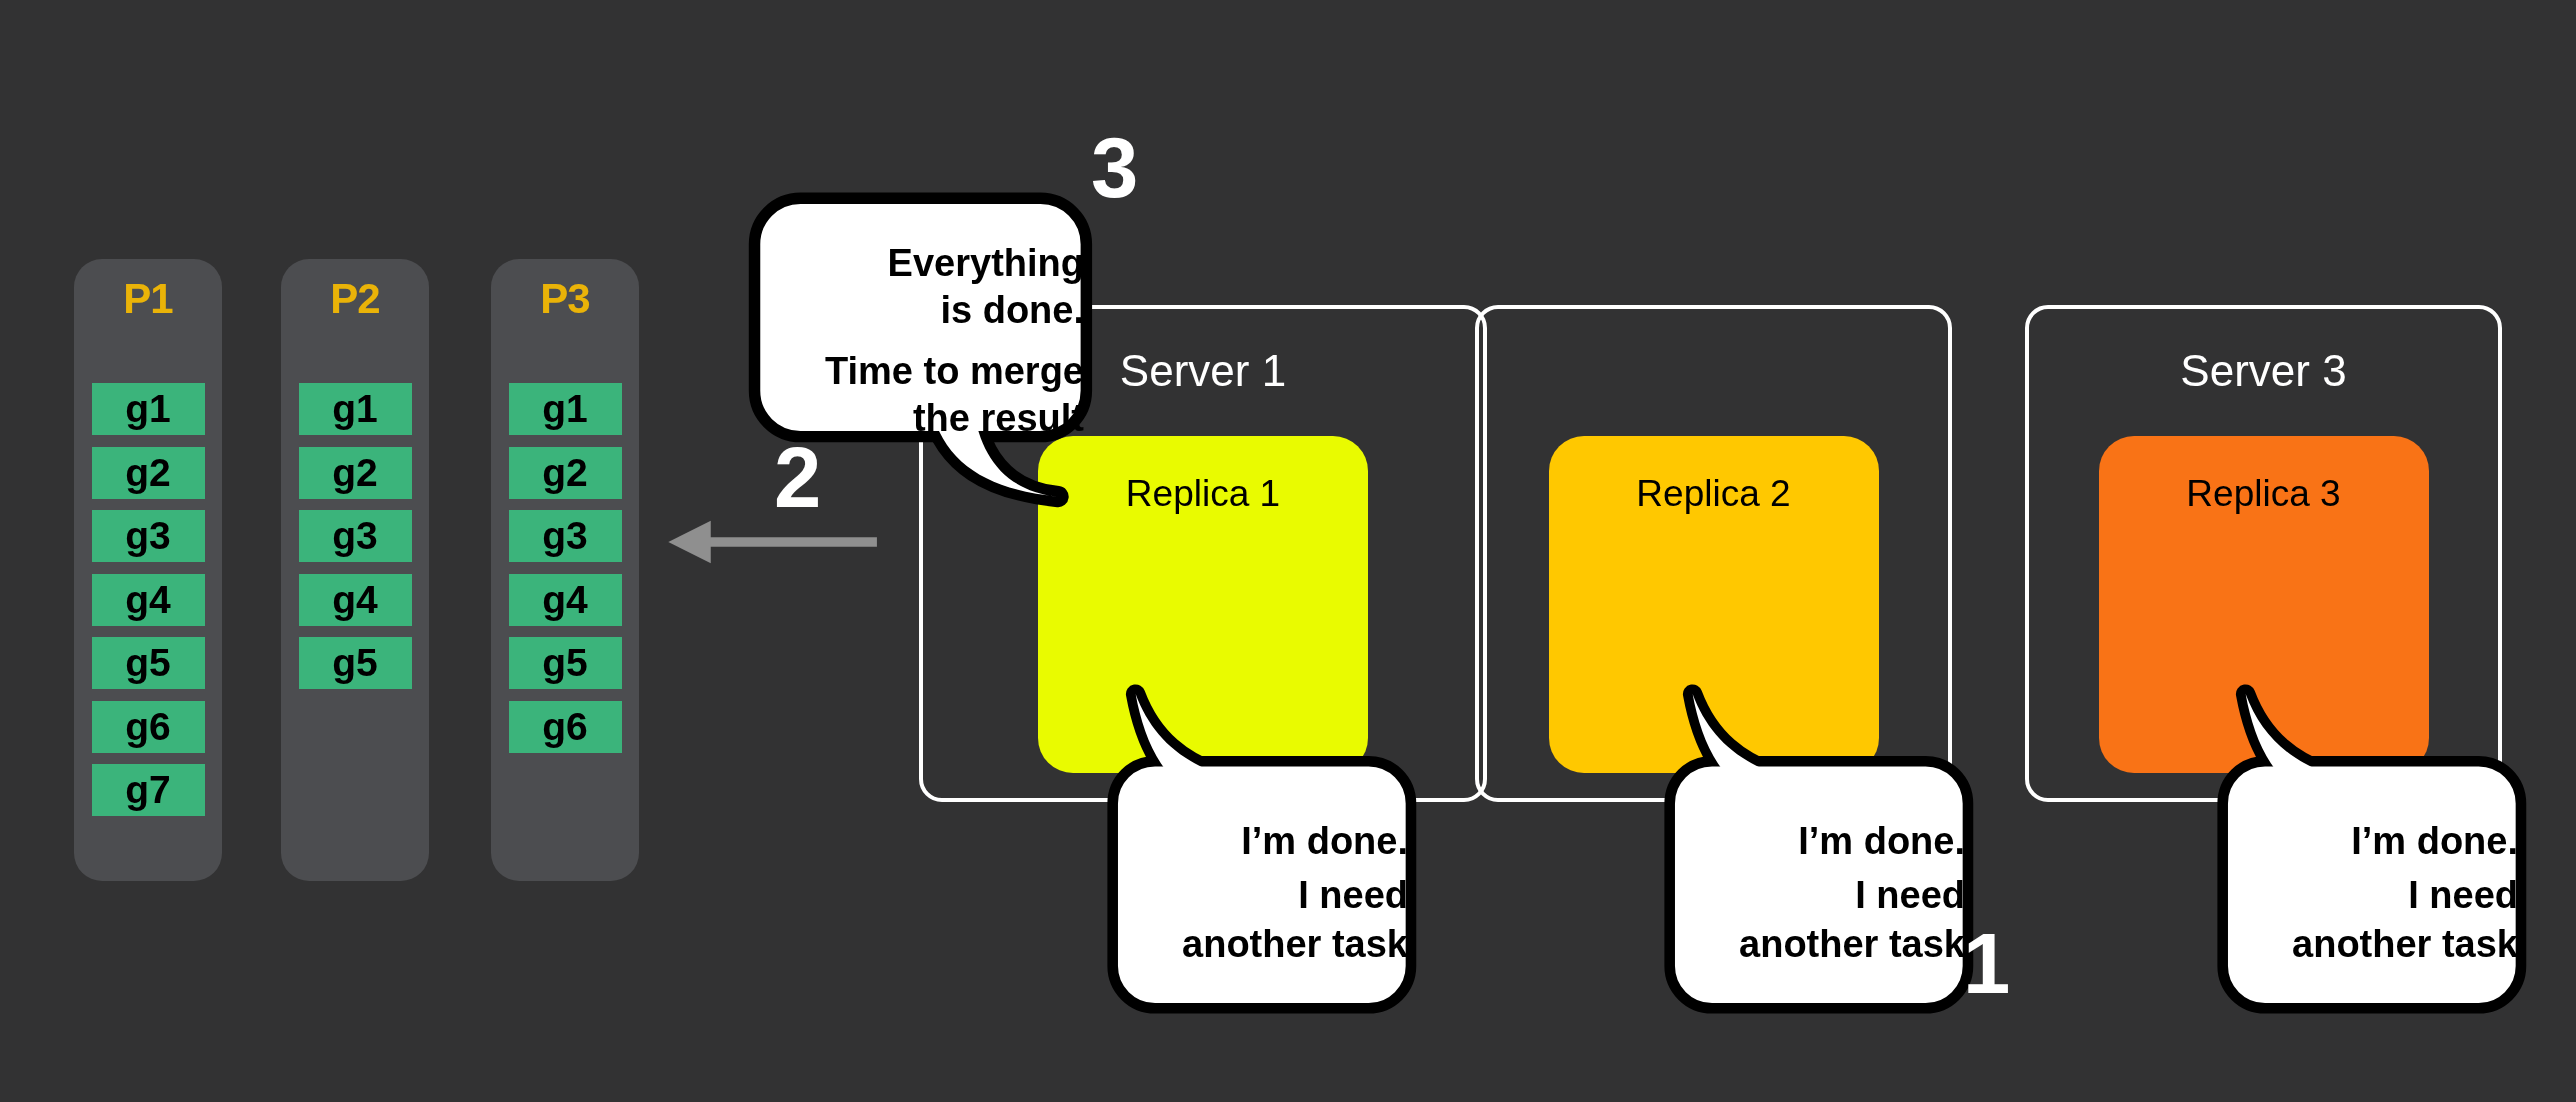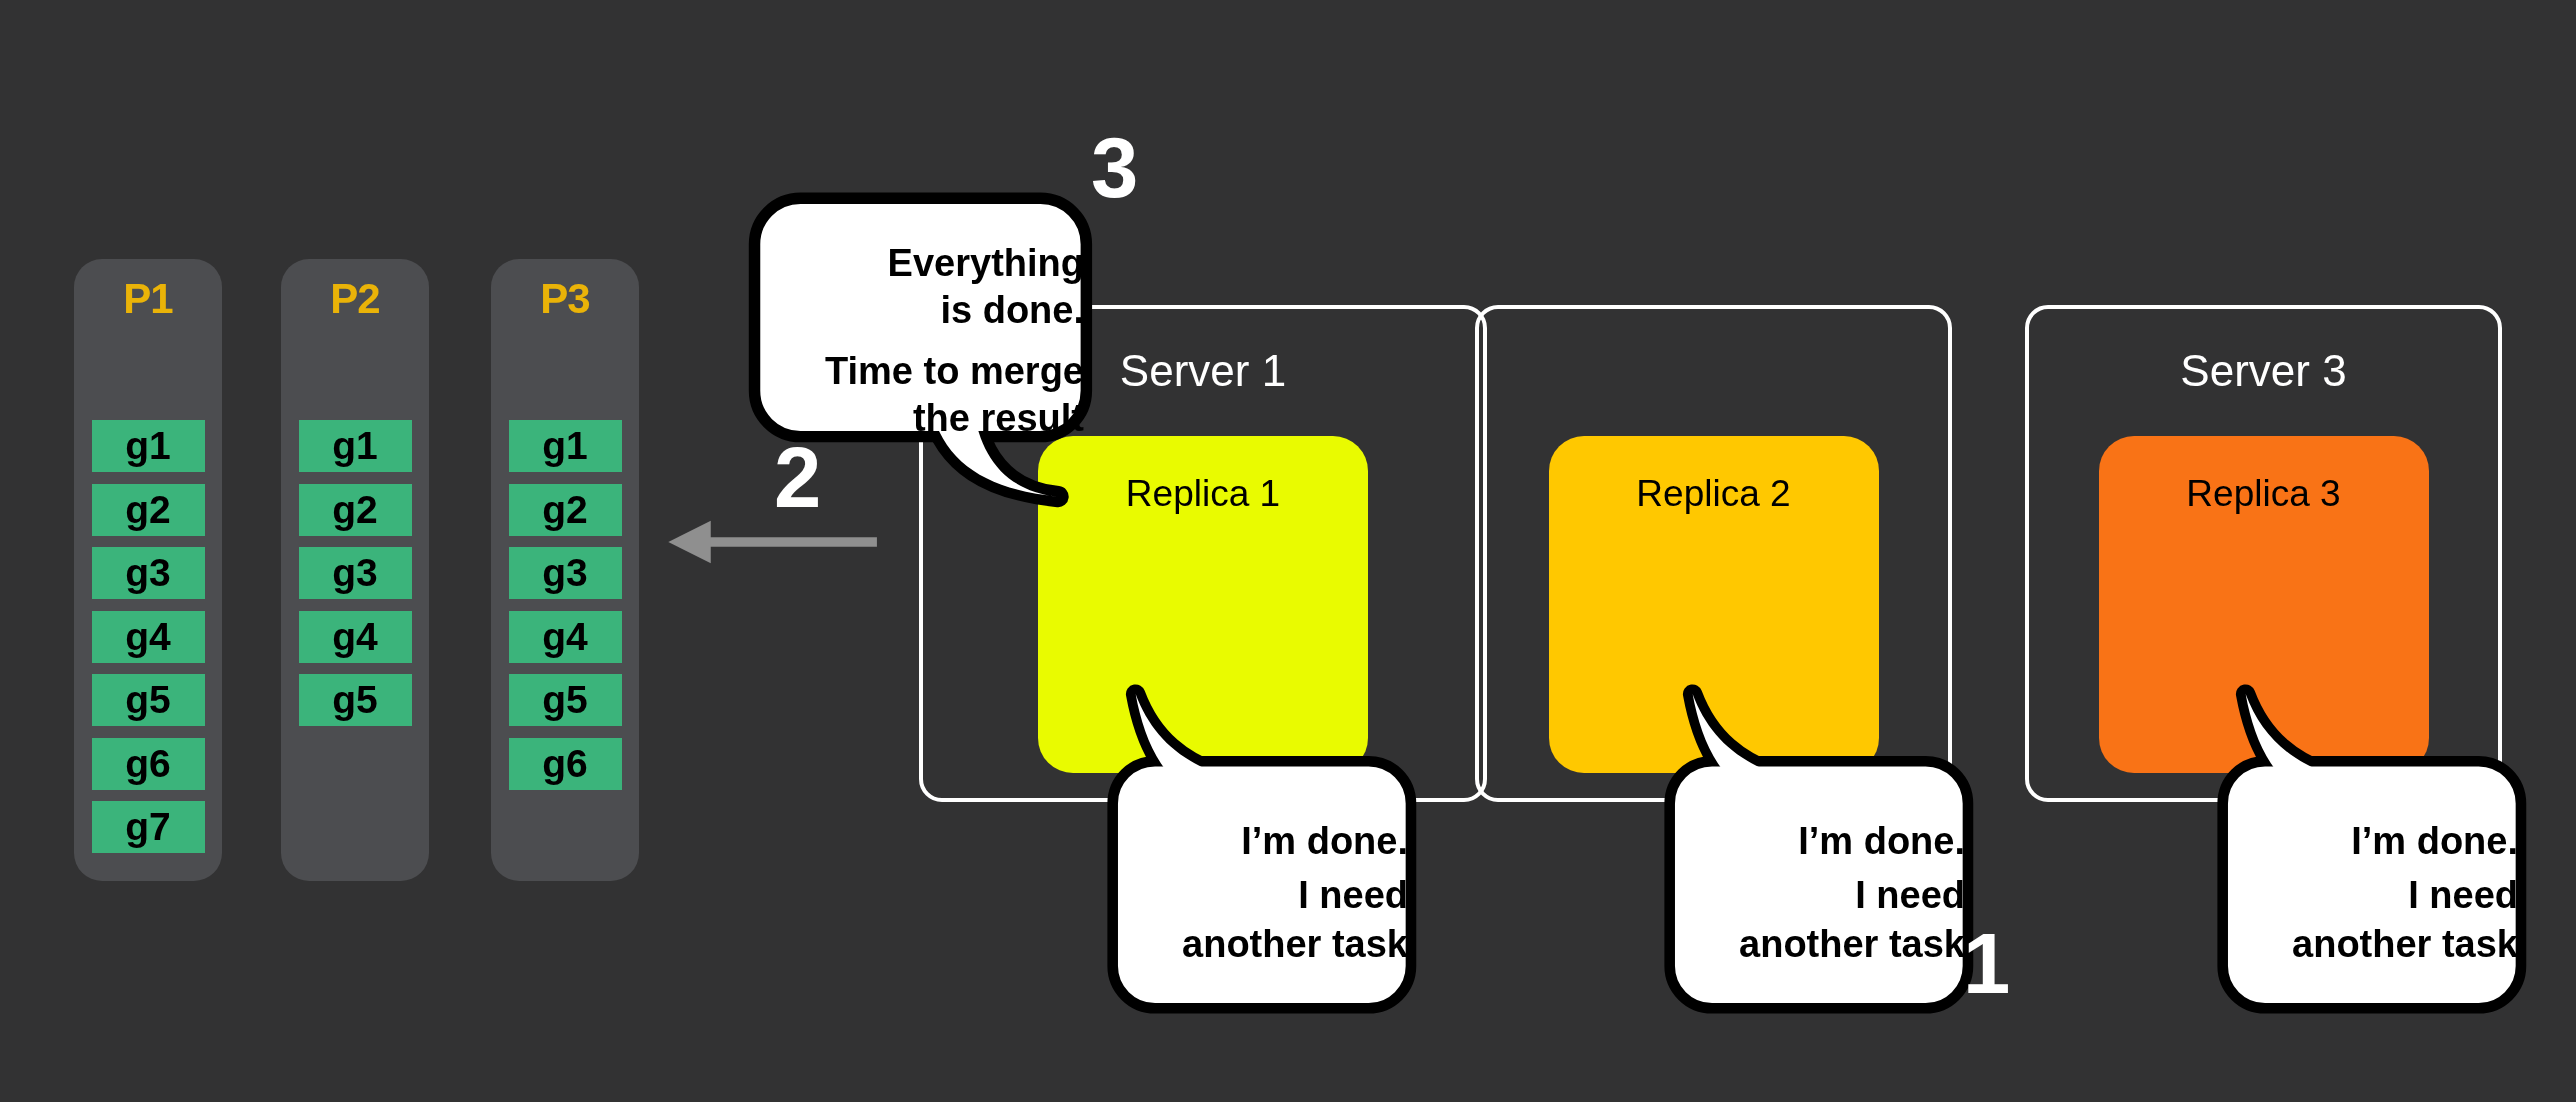--- a/index.html
+++ b/index.html
@@ -11,21 +11,21 @@
   
   .partition{
     position:absolute;top:259px;width:148px;height:622px;border-radius:28px;
   }
   .partition-title{
     margin-top:16px;text-align:center;font-size:42px;font-weight:bold;color:#eab308;
     letter-spacing:-0.9px;
   }
   .chips{
     position:absolute;top:124px;left:0;right:0;
-    display:flex;flex-direction:column;align-items:center;gap:11.5px;margin-top:37px;
+    display:flex;flex-direction:column;align-items:center;gap:11.5px;
   }
   .chip{
     width:113px;height:52px;display:flex;align-items:center;justify-content:center;
     font-size:39px;font-weight:bold;color:#000000;
   }
 
   
   .step-num{position:absolute;color:#ffffff;font-size:85px;font-weight:bold;line-height:1;}
   .arrow-svg{position:absolute;left:663px;top:511px;}
 

